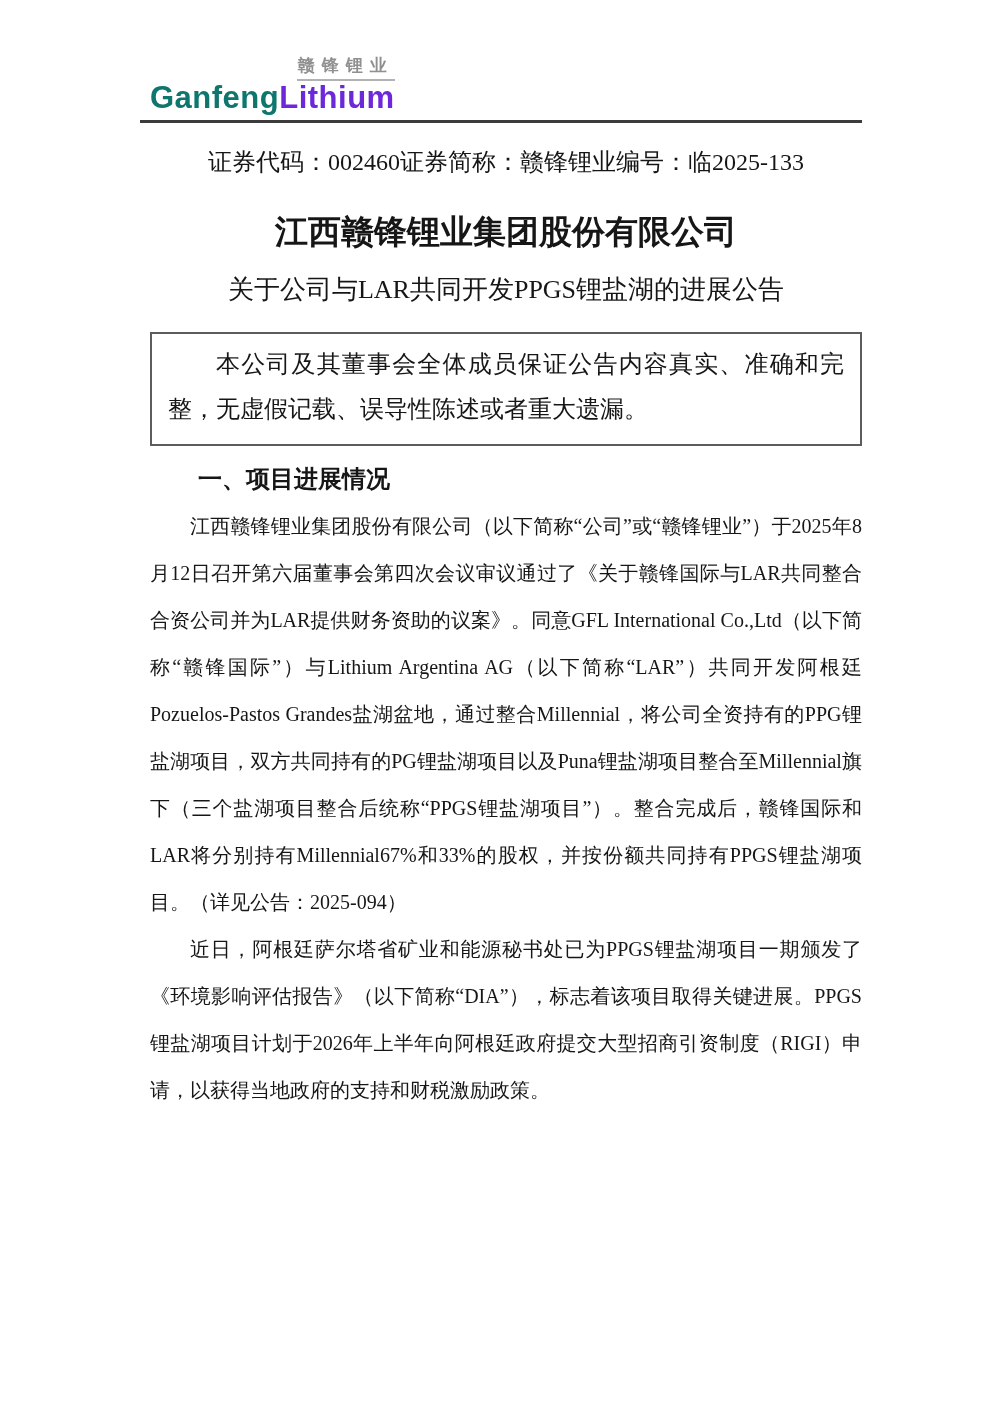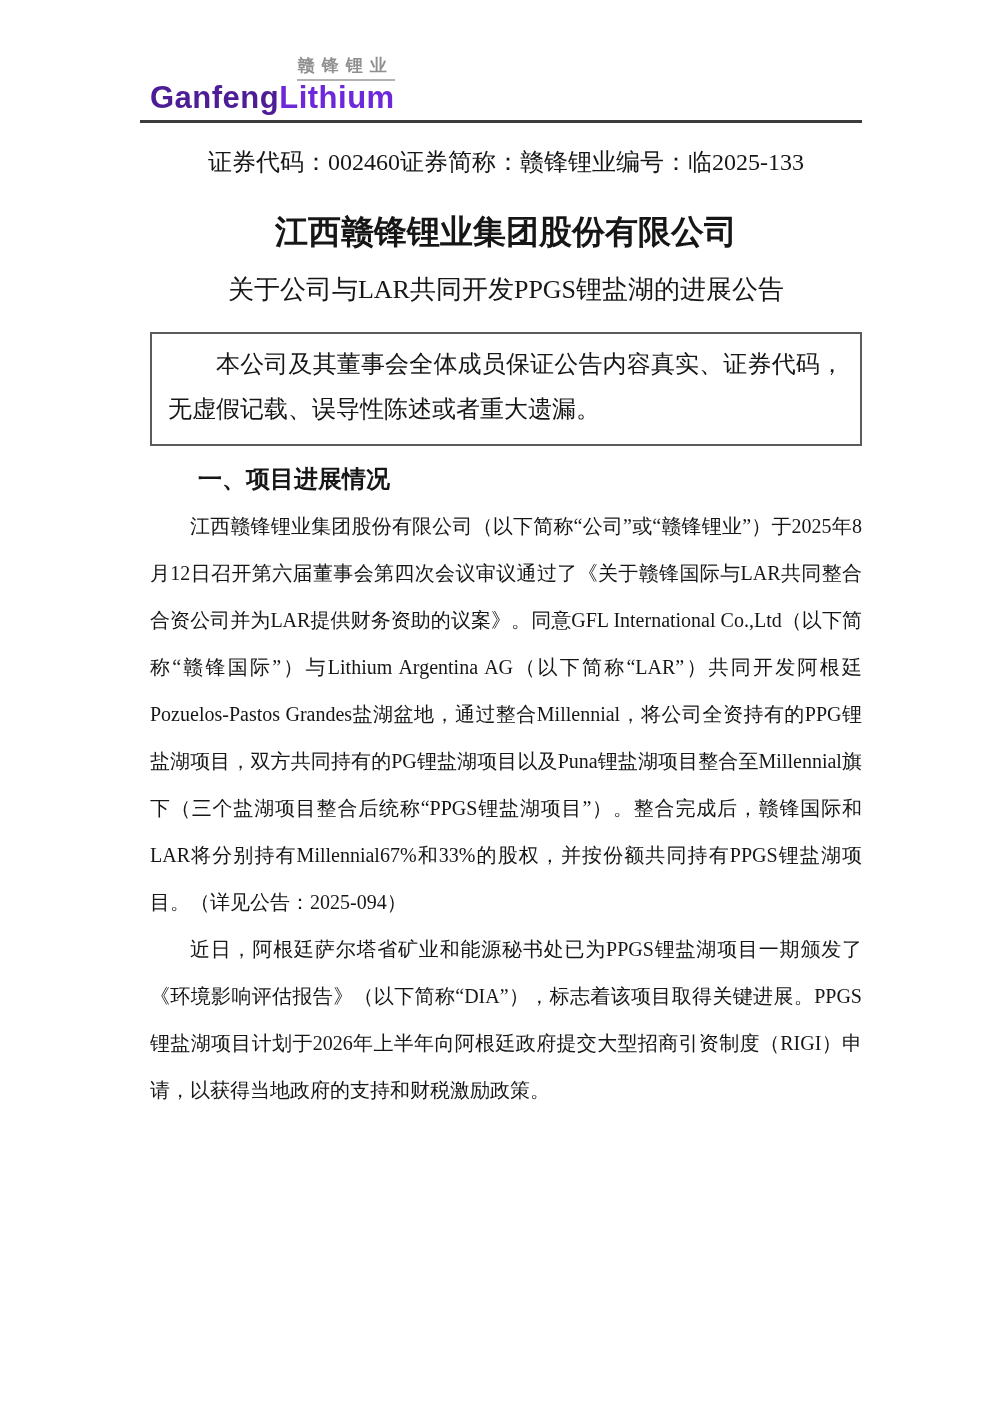--- a/index.html
+++ b/index.html
@@ -37,21 +37,21 @@
     border-bottom: 2px solid #b2b2b2;
     padding: 0 1px 2px 1px;
   }
   .logo-en {
     font-family: "Liberation Sans", "DejaVu Sans", sans-serif;
     font-size: 31px;
     font-weight: bold;
     letter-spacing: 0.5px;
     line-height: 34px;
   }
-  .logo-red   { color: #4c1d95; }
+  .logo-red   { color: #0f766e; }
   .logo-green { color: #6d28d9; }
 
   .header-rule {
     margin: 5px 0 0 -10px;
     width: 722px;
     height: 3px;
     background: #3c3c3c;
   }
 
   
@@ -126,21 +126,21 @@
       <span>证券简称：赣锋锂业</span>
       <span>编号：临2025-133</span>
     </div>
   </header>
 
   <h1 class="title-company">江西赣锋锂业集团股份有限公司</h1>
 
   <h2 class="title-announcement">关于公司与LAR共同开发PPGS锂盐湖的进展公告</h2>
 
   <div class="disclaimer-box">
-    <p>本公司及其董事会全体成员保证公告内容真实、证券代码，无虚假记载、误导性陈述或者重大遗漏。</p>
+    <p>本公司及其董事会全体成员保证公告内容真实、准确和完整，无虚假记载、误导性陈述或者重大遗漏。</p>
   </div>
 
   <div class="section">
     <h3 class="section-heading">一、项目进展情况</h3>
     <p class="body-para">江西赣锋锂业集团股份有限公司（以下简称“公司”或“赣锋锂业”）于2025年8月12日召开第六届董事会第四次会议审议通过了《关于赣锋国际与LAR共同整合合资公司并为LAR提供财务资助的议案》。同意GFL International Co.,Ltd（以下简称“赣锋国际”）与Lithium Argentina AG（以下简称“LAR”）共同开发阿根廷Pozuelos-Pastos Grandes盐湖盆地，通过整合Millennial，将公司全资持有的PPG锂盐湖项目，双方共同持有的PG锂盐湖项目以及Puna锂盐湖项目整合至Millennial旗下（三个盐湖项目整合后统称“PPGS锂盐湖项目”）。整合完成后，赣锋国际和LAR将分别持有Millennial67%和33%的股权，并按份额共同持有PPGS锂盐湖项目。（详见公告：2025-094）</p>
     <p class="body-para">近日，阿根廷萨尔塔省矿业和能源秘书处已为PPGS锂盐湖项目一期颁发了《环境影响评估报告》（以下简称“DIA”），标志着该项目取得关键进展。PPGS锂盐湖项目计划于2026年上半年向阿根廷政府提交大型招商引资制度（RIGI）申请，以获得当地政府的支持和财税激励政策。</p>
   </div>
 
 
 </div>

